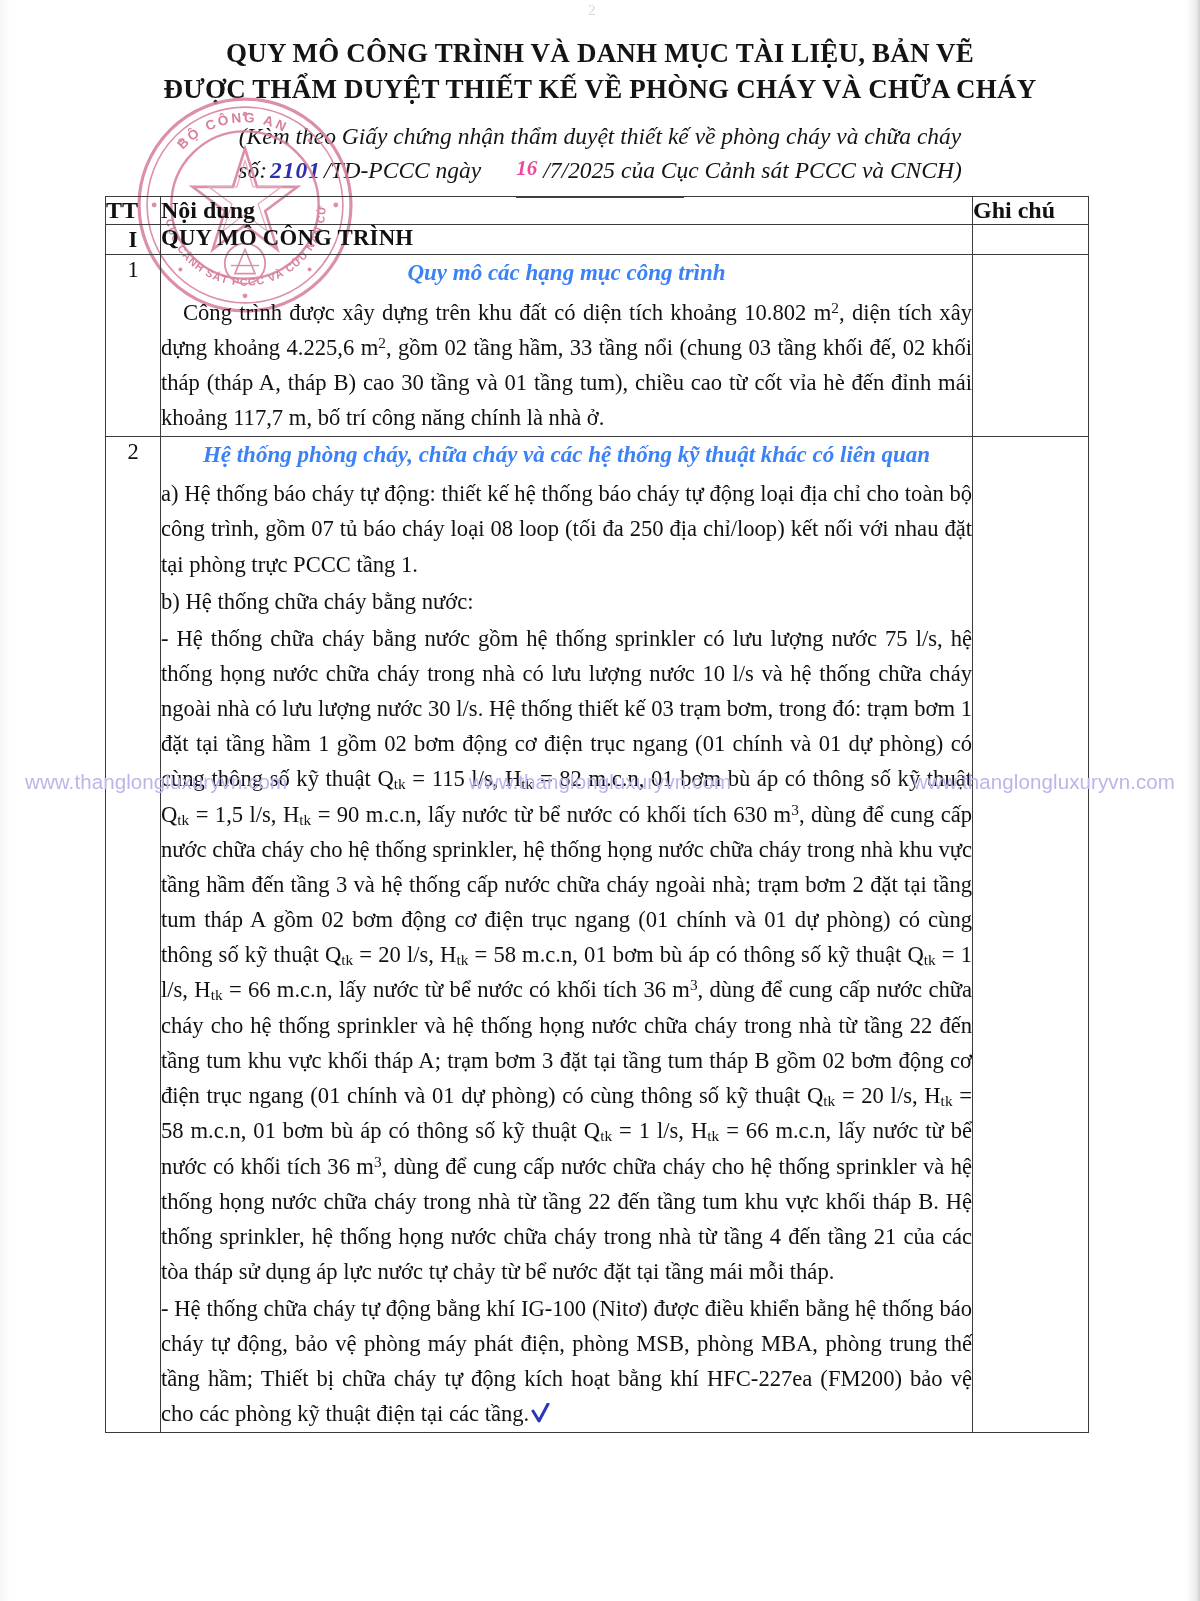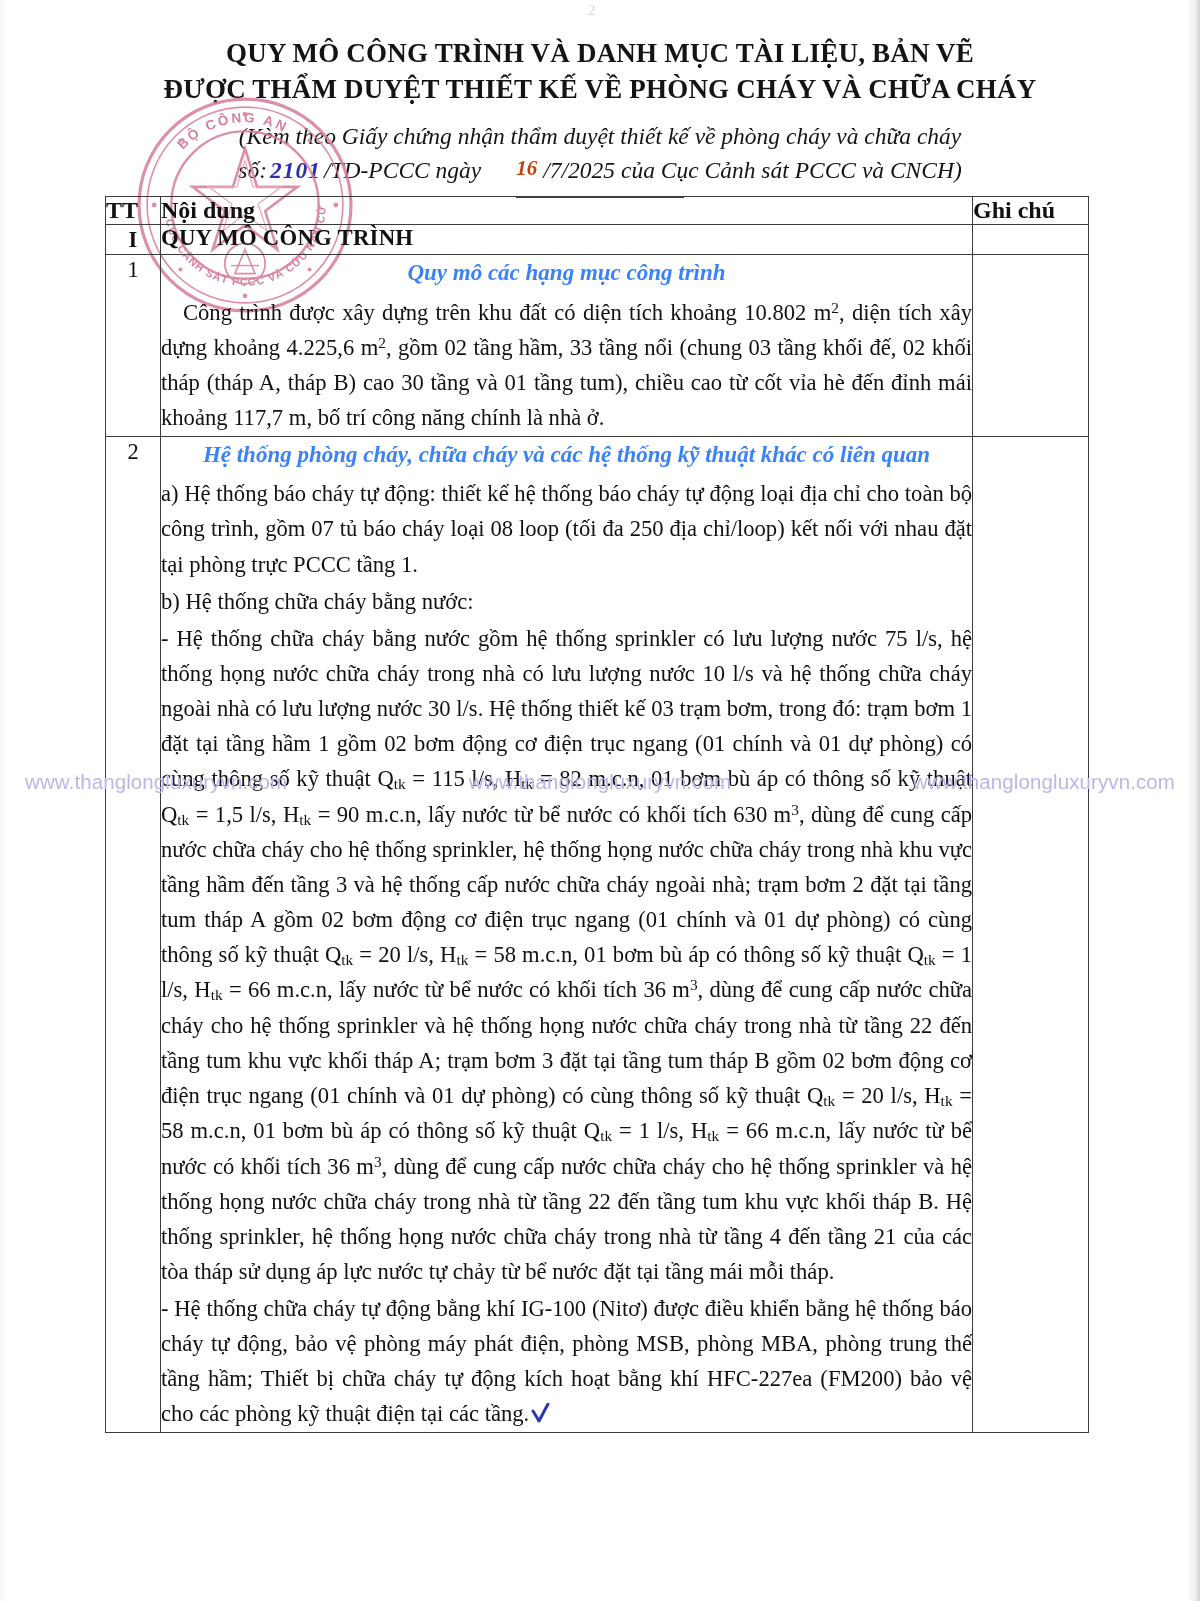--- a/index.html
+++ b/index.html
@@ -76,21 +76,21 @@
     display: block;
     position: relative;
   }
   .sub-number {
     color: #2d2fae;
     font-weight: 600;
     letter-spacing: 1px;
     padding: 0 3px;
   }
   .sub-date {
-    color: #c2410c;
+    color: #ec4899;
     font-style: italic;
     font-weight: 600;
     font-size: 21px;
     padding: 0 6px;
     position: relative;
     top: -3px;
     margin-left: 29px;
   }
   .rule {
     width: 168px;

